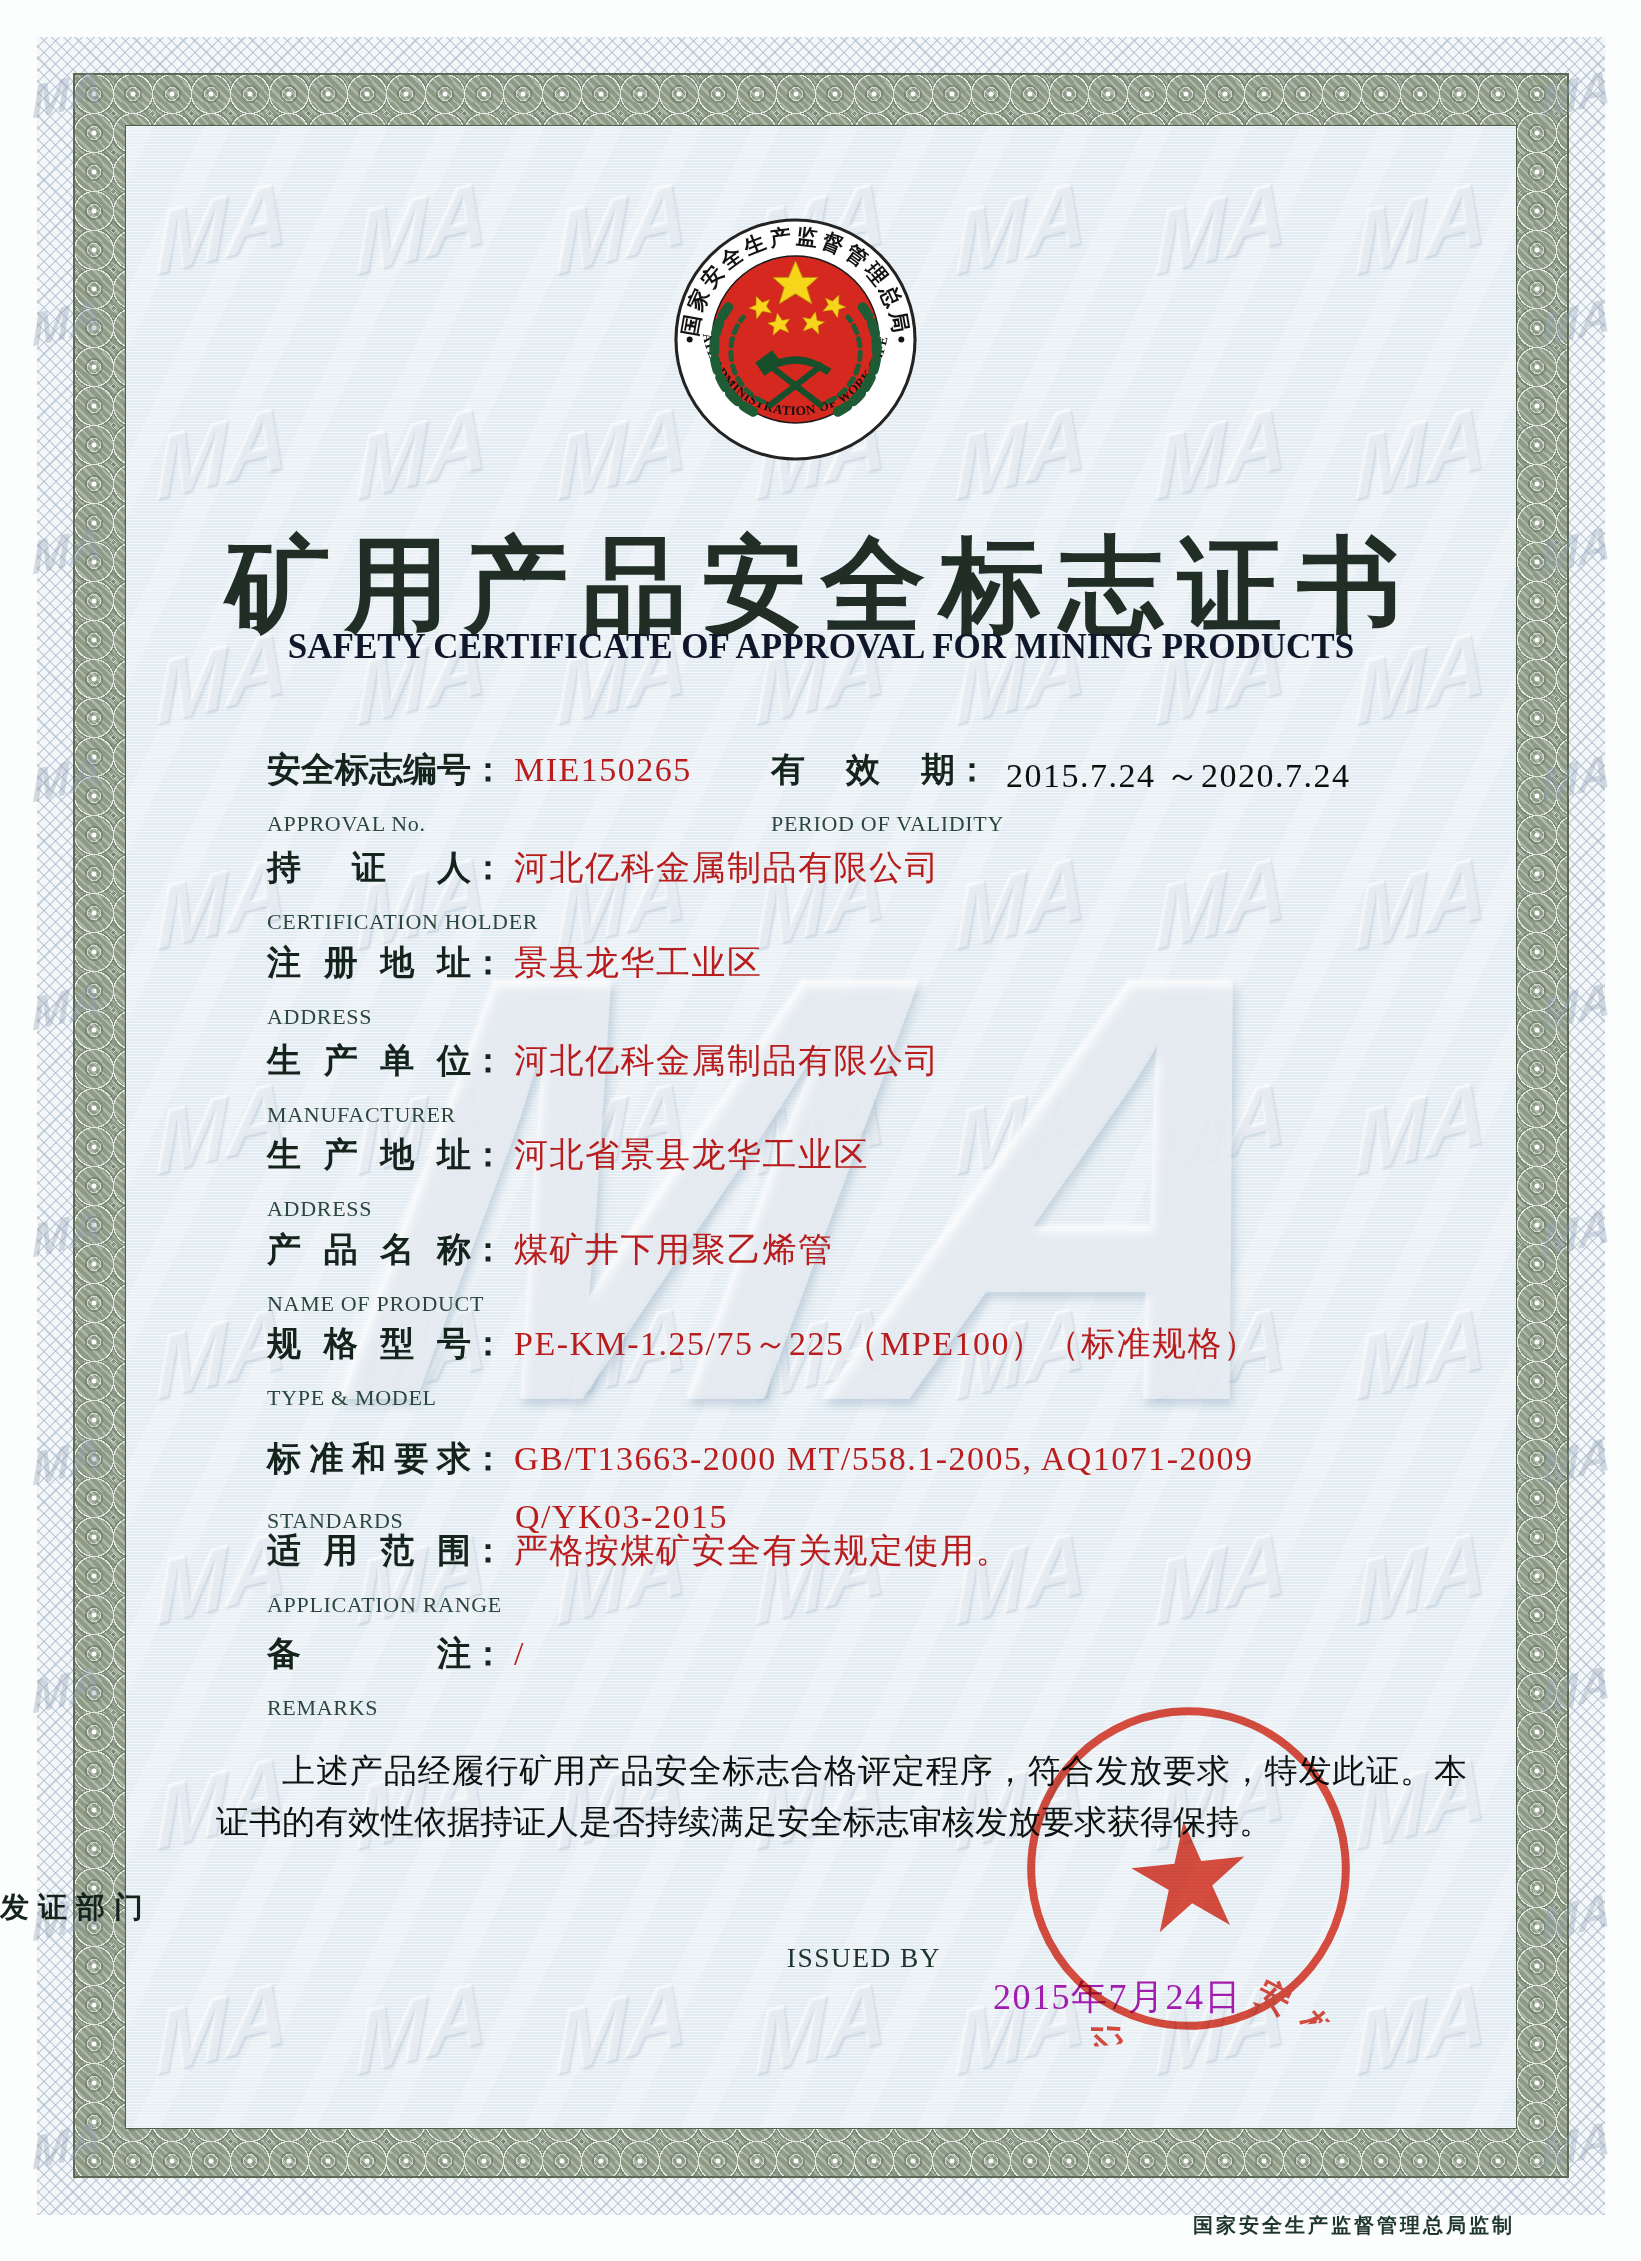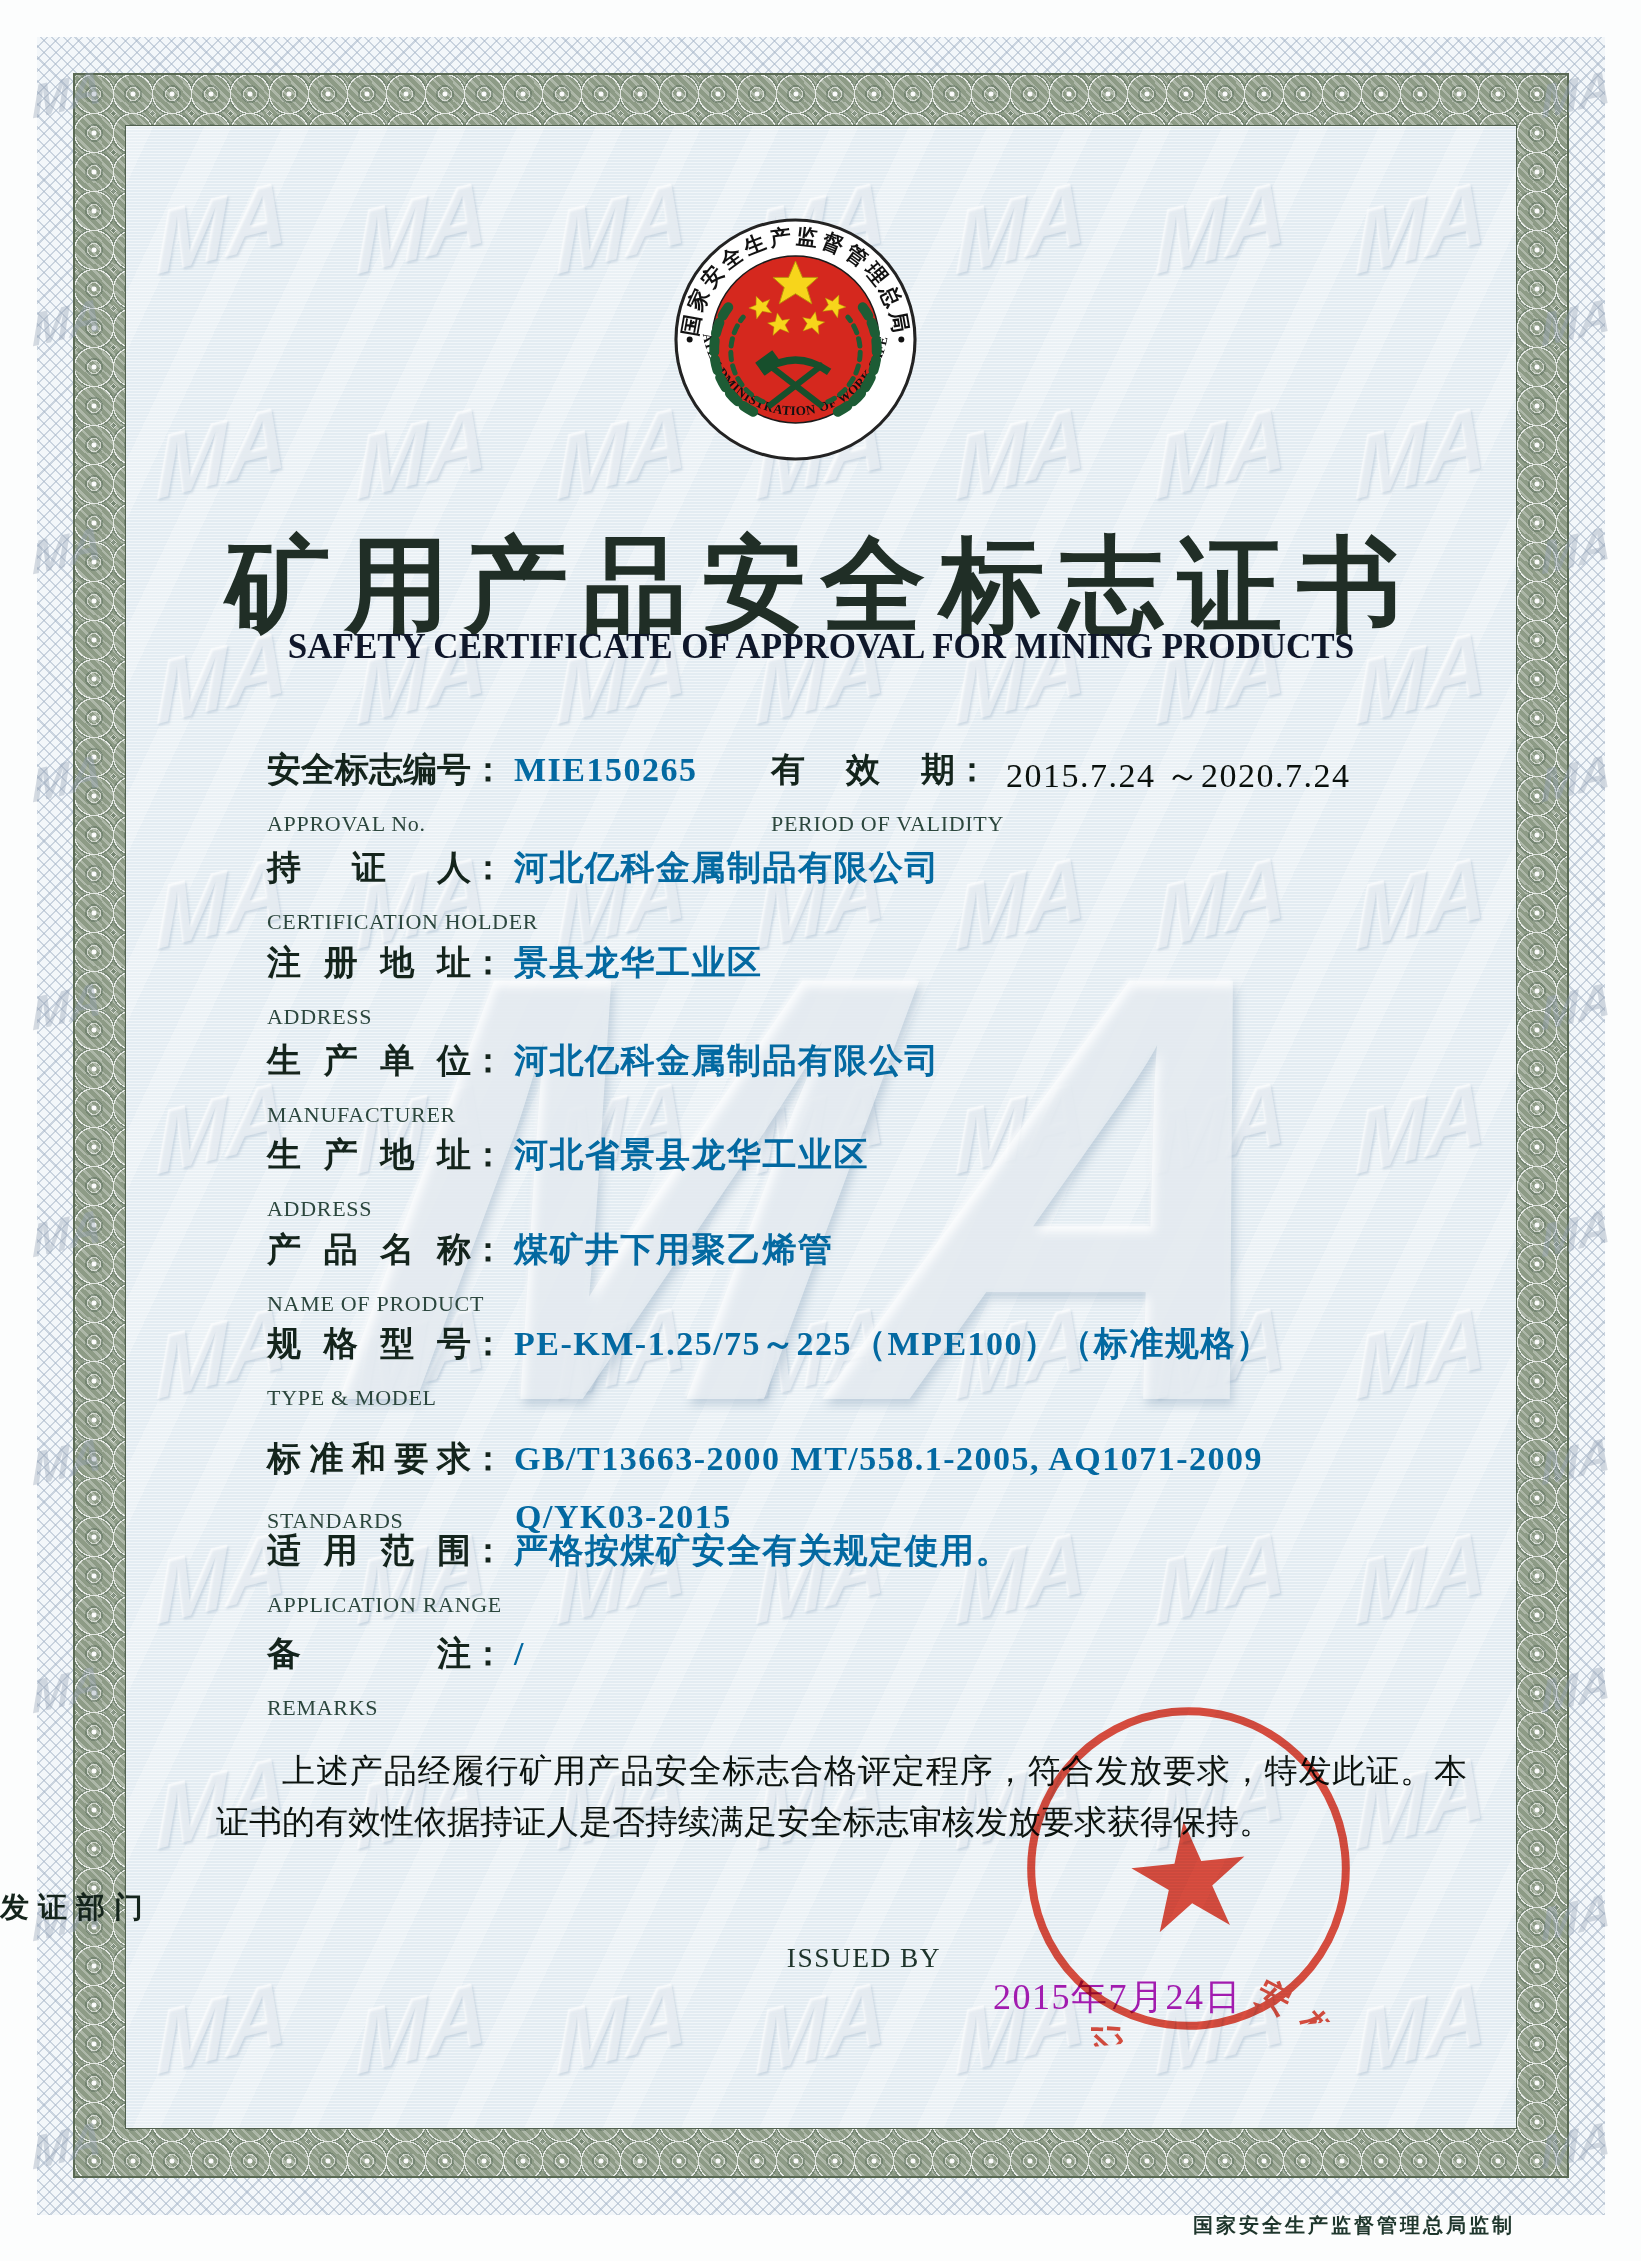--- a/index.html
+++ b/index.html
@@ -86,21 +86,21 @@
     color:#0f172a;
   }
   
   .row{position:absolute;left:267px;white-space:nowrap;}
   .lbl{
     display:inline-block;width:204px;
     text-align:justify;text-align-last:justify;
     font-weight:bold;font-size:34px;color:#14241c;vertical-align:top;
   }
   .colon{font-weight:bold;font-size:34px;color:#14241c;}
-  .val{font-size:34px;color:#0369a1;margin-left:9px;letter-spacing:1.5px;font-weight:bold;}
+  .val{font-size:34px;color:#b91c1c;margin-left:9px;letter-spacing:1.5px;}
   .sub{
     font-size:22px;color:#2b463d;letter-spacing:0.7px;margin-top:18px;
     font-family:"Liberation Serif","DejaVu Serif",serif;
   }
   .vlabel-block{position:absolute;left:771px;}
   .vdates{position:absolute;left:1006px;font-size:34px;color:#0a100c;letter-spacing:1.5px;}
   .line2{margin-top:16px;white-space:nowrap;}
   .line2 .sub{display:inline-block;width:206px;margin-top:0;vertical-align:baseline;}
   .line2 .val{margin-left:42px;}
   

